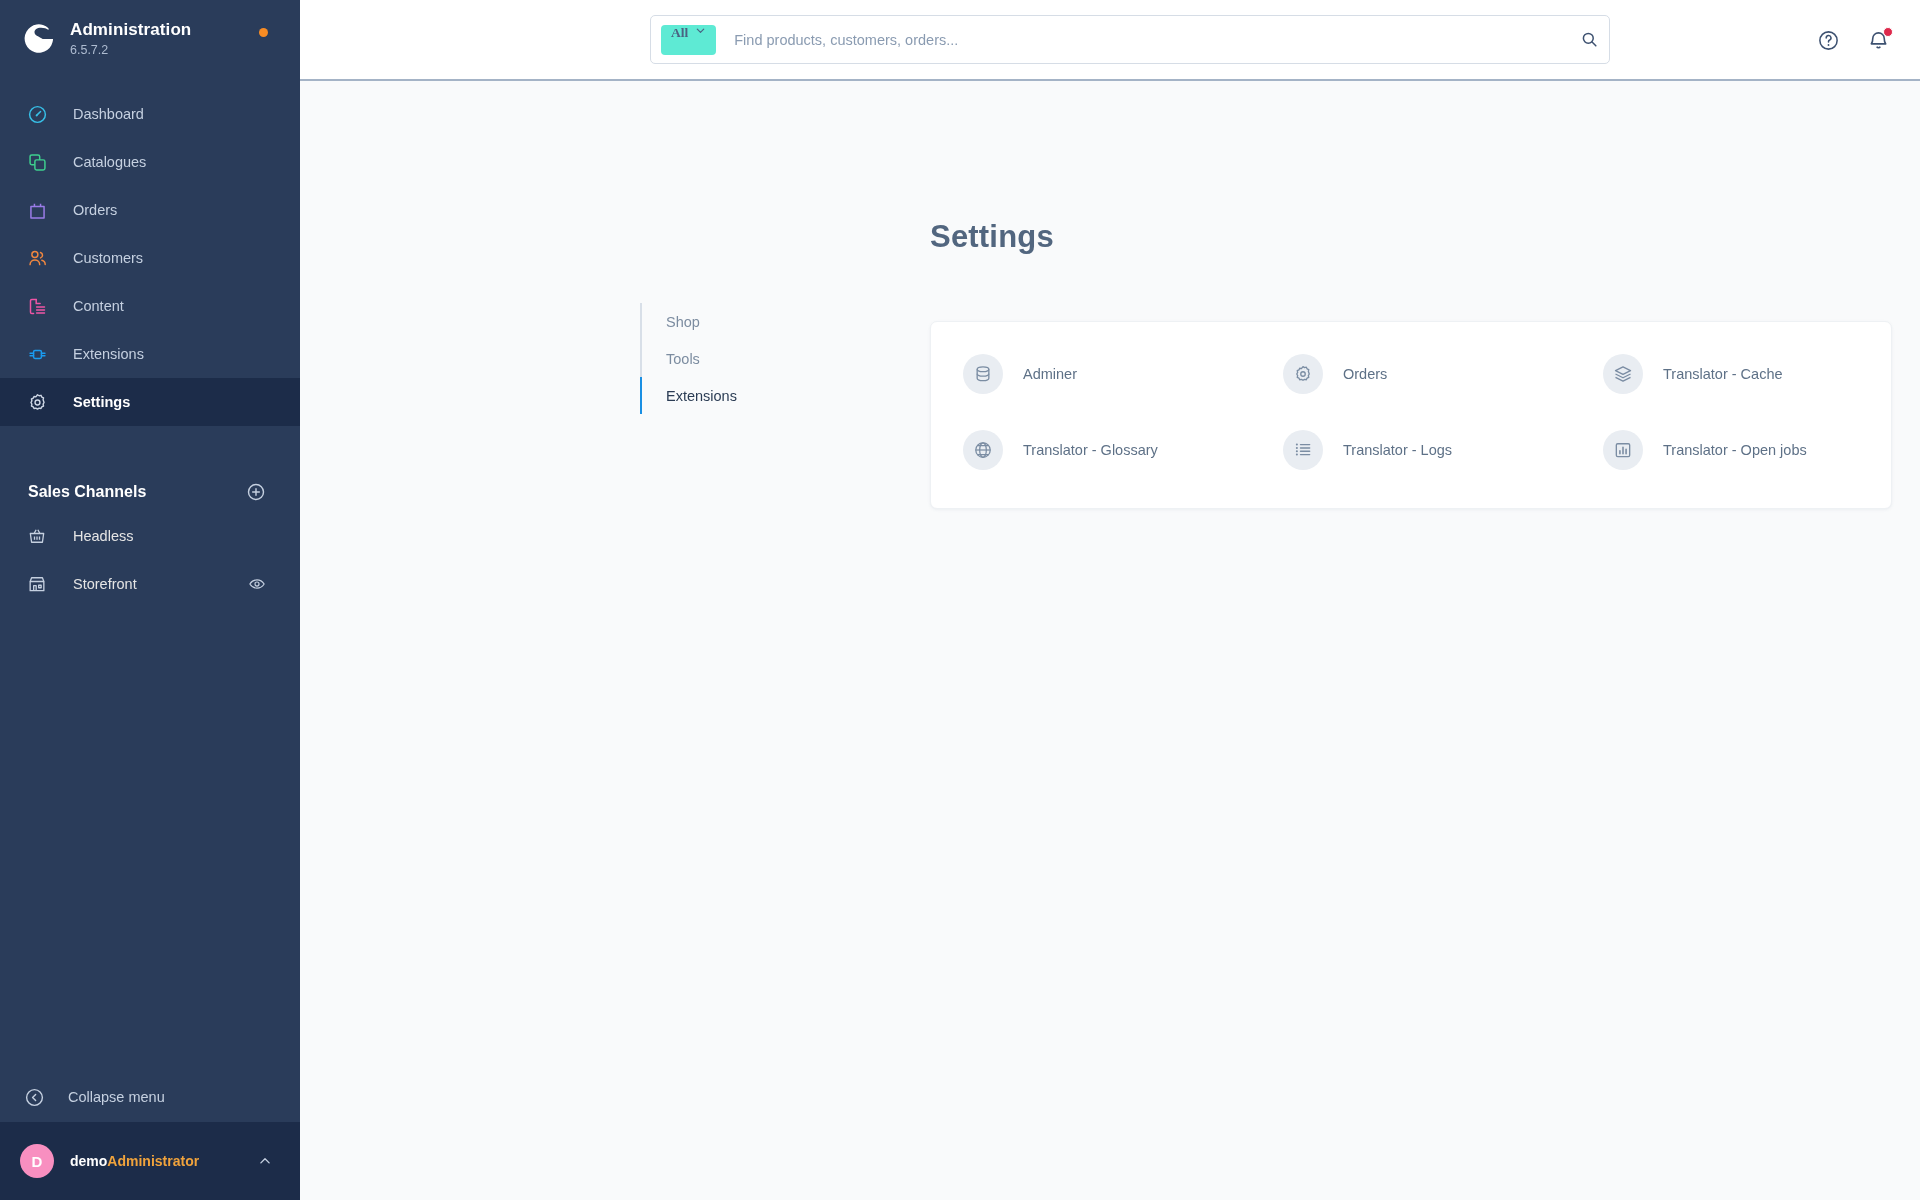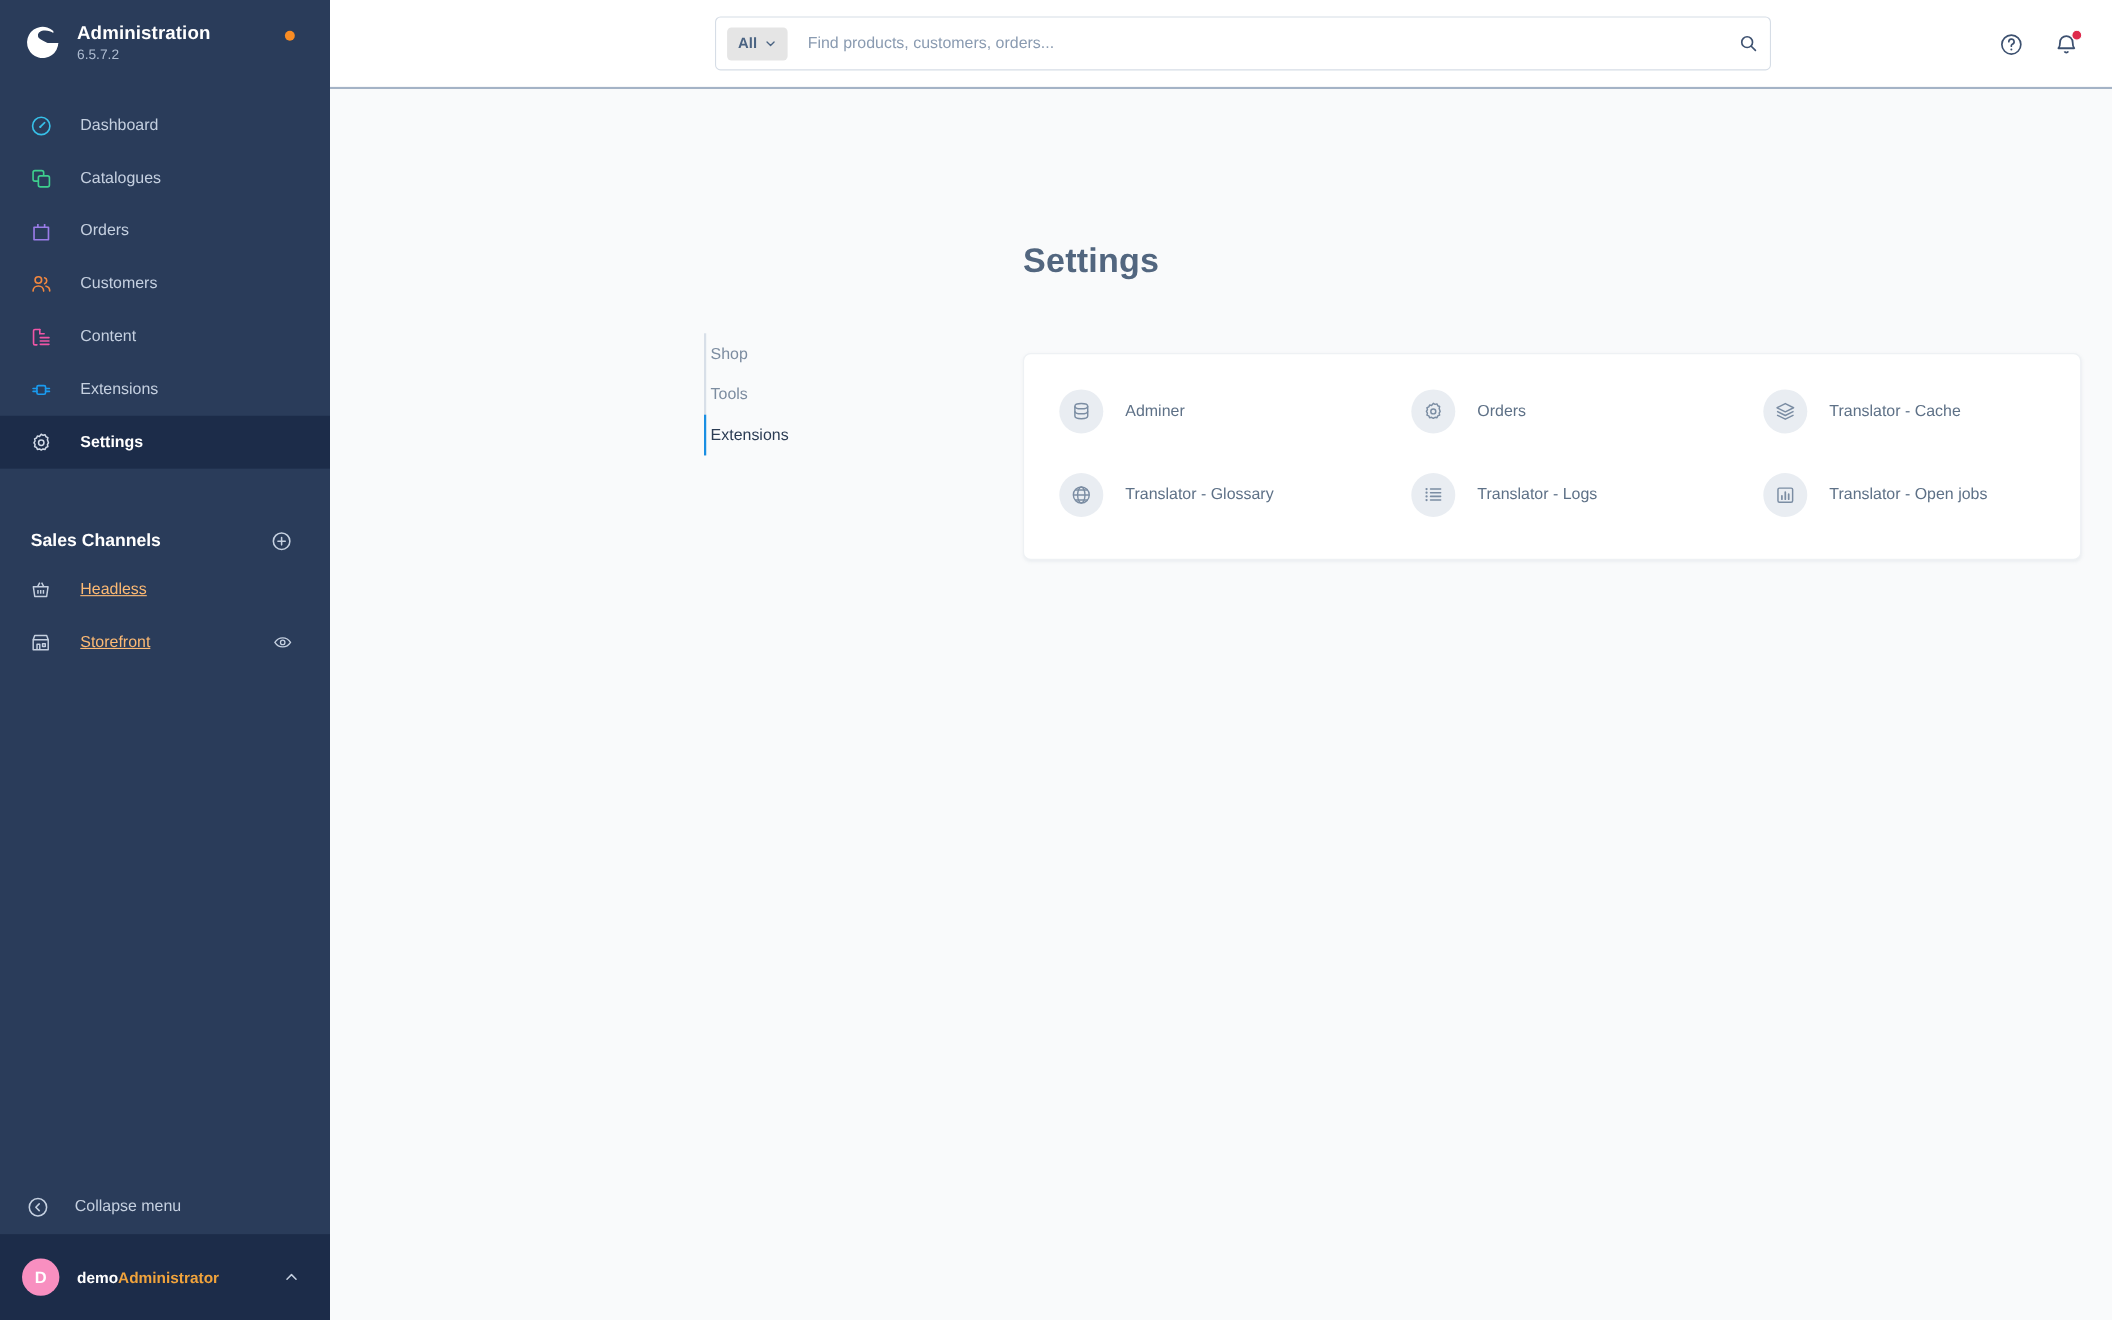--- a/index.html
+++ b/index.html
@@ -48,21 +48,21 @@
   .sc-header {
     display: flex; align-items: center; justify-content: space-between;
     padding: 0 34px 0 28px; height: 40px; margin-top: 46px;
   }
   .sc-header .t { color: #ffffff; font-size: 16px; font-weight: bold; }
   .sc-item {
     display: flex; align-items: center;
     height: 48px; padding: 0 34px 0 24px; cursor: pointer;
   }
   .sc-item .ico { width: 26px; height: 26px; flex: 0 0 26px; display: flex; align-items: center; justify-content: center; }
-  .sc-item .lbl { color: #fdba74; font-size: 14.5px; margin-left: 23px; flex: 1; text-decoration: underline; }
+  .sc-item .lbl { color: #e5e5e5; font-size: 14.5px; margin-left: 23px; flex: 1; }
 
   .collapse {
     display: flex; align-items: center;
     height: 50px; padding-left: 24px;
     margin-top: auto; cursor: pointer;
   }
   .collapse .lbl { color: #c5d0e0; font-size: 14.5px; margin-left: 23px; }
 
   .user-box {
     display: flex; align-items: center;
@@ -88,24 +88,24 @@
     position: relative; flex: 0 0 81px;
   }
   .search-wrap {
     position: absolute; left: 350px; top: 15px;
     width: 960px; height: 49px;
     border: 1px solid #d6dde6; border-radius: 5px;
     background: #fff; display: flex; align-items: center;
     padding: 0 10px 0 10px;
   }
   .scope-pill {
-    display: flex; align-items: center; gap: 7px;
-    background: #e5e5e5; color: #4a6382;
+    display: flex; align-items: flex-start; gap: 7px;
+    background: #5eead4; color: #4a6382;
     border-radius: 4px; height: 30px; padding: 0 10px;
-    font-size: 13.5px; font-weight: bold; cursor: pointer;
+    font-size: 13.5px; font-weight: bold; cursor: pointer; font-family: Liberation Serif, serif;
   }
   .search-input {
     flex: 1; border: none; outline: none;
     font-family: "Liberation Sans", sans-serif;
     font-size: 14.5px; color: #3d4f66;
     margin-left: 18px; background: transparent;
   }
   .search-input::placeholder { color: #8a9bb1; }
   .topbar-actions {
     position: absolute; right: 28px; top: 0; height: 81px;
@@ -124,21 +124,21 @@
     font-size: 31px; font-weight: bold; color: #52667f;
     letter-spacing: .2px;
   }
   .subnav {
     position: absolute; left: 340px; top: 222px;
     width: 200px;
     border-left: 2px solid #d8dfe8;
   }
   .subnav-item {
     height: 37px; display: flex; align-items: center;
-    padding-left: 4px; font-size: 14.5px; color: #7c8ca0;
+    padding-left: 24px; font-size: 14.5px; color: #7c8ca0;
     cursor: pointer;
     margin-left: -2px; border-left: 2px solid transparent;
   }
   .subnav-item.active { color: #2b3c54; border-left-color: #1a8fe3; }
 
   .card {
     position: absolute; left: 630px; top: 240px;
     width: 962px;
     background: #ffffff;
     border: 1px solid #eef1f4;

